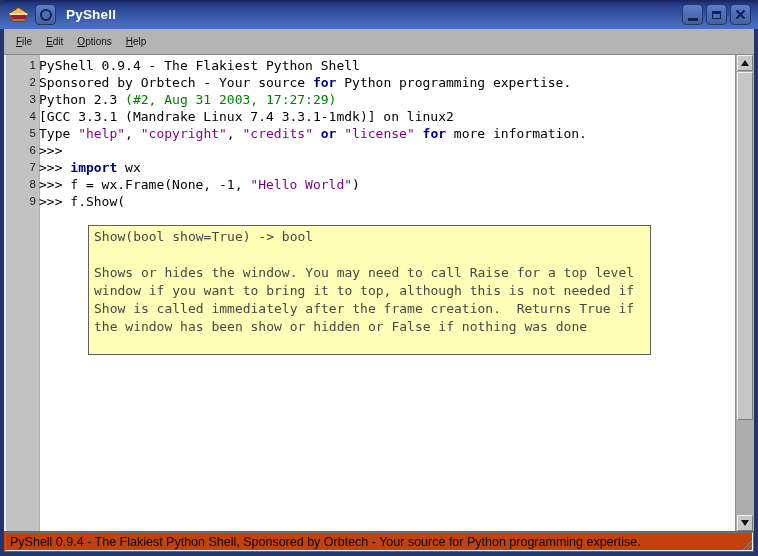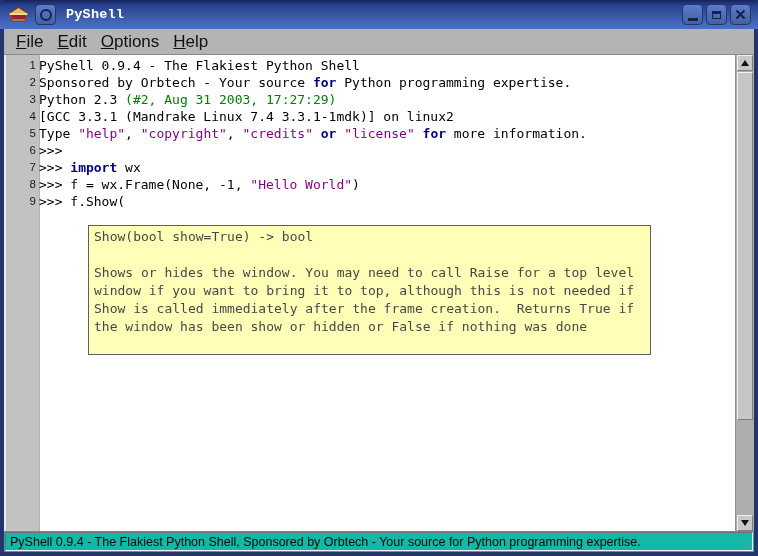--- a/index.html
+++ b/index.html
@@ -5,36 +5,36 @@
   :root{
     --keyword:#00007f; --string:#7f007f; --comment:#007f00;
     --calltip_bg:#ffffb8; --calltip_text:#474747;
   }
   html,body{margin:0;padding:0;background:#d6d6d6;}
   .window{position:relative;width:758px;height:556px;background:#24356e;overflow:hidden;
           font-family:"Liberation Sans","DejaVu Sans",sans-serif;}
   
   .titlebar{position:absolute;top:0;left:0;right:0;height:29px;
     background:linear-gradient(to bottom,#16245c 0%,#27408e 18%,#34539f 45%,#4468bd 80%,#4a6fc4 100%);
-    border-radius:5px 5px 0 0;display:flex;align-items:center;font-family:Liberation Mono, monospace;}
+    border-radius:5px 5px 0 0;display:flex;align-items:center;}
   .app-icon{width:22px;height:20px;margin-left:7px;display:flex;align-items:center;justify-content:center;}
   .tb-btn{width:21px;height:21px;border-radius:4px;background:linear-gradient(to bottom,#5c7bcb,#44619f);
     border:1px solid #22356f;box-sizing:border-box;margin-left:3px;
     display:flex;align-items:center;justify-content:center;}
   .sticky-btn{margin-left:6px;}
   .circle-glyph{width:8px;height:8px;border:2px solid #14234e;border-radius:50%;}
   .tb-title{color:#ffffff;font-weight:bold;font-size:13.5px;margin-left:10px;letter-spacing:.2px;}
   .tb-spacer{flex:1;}
   .btn-group{display:flex;margin-right:7px;}
   .glyph-min{width:10px;height:3px;background:#14234e;margin-top:9px;}
   .glyph-max{width:9px;height:8px;border:1px solid #14234e;border-top:3px solid #14234e;box-sizing:border-box;}
   
   .menubar{position:absolute;top:29px;left:4px;right:4px;height:25px;background:#b4b4b4;
     border-bottom:1px solid #898989;display:flex;align-items:center;padding-left:5px;box-sizing:content-box;}
-  .menu-item{padding:4px 7px;font-size:17px;color:#111;line-height:25px;cursor:default;}
+  .menu-item{padding:4px 7px;font-size:10px;color:#111;line-height:25px;cursor:default;}
   .mkey{text-decoration:underline;}
   
   .content{position:absolute;top:55px;left:4px;right:4px;bottom:25px;background:#ffffff;
     box-shadow:inset 2px 0 0 #ececec;}
   .lnmargin{position:absolute;left:2px;top:0;bottom:0;width:33px;background:#c2c2c2;
     border-right:1px solid #b0b0b0;}
   .rows{position:absolute;left:2px;top:2px;right:19px;z-index:1;}
   .row{display:flex;height:17px;}
   .ln{width:33px;box-sizing:border-box;text-align:right;padding-right:3px;color:#1c1c1c;
     font-size:11.5px;line-height:17px;font-family:"Liberation Sans","DejaVu Sans",sans-serif;}
@@ -57,21 +57,21 @@
     border:1px solid;border-color:#efefef #7e7e7e #7e7e7e #efefef;box-sizing:border-box;
     display:flex;align-items:center;justify-content:center;}
   .sb-up{top:0;} .sb-down{bottom:0;}
   .tri-up{width:0;height:0;border-left:4px solid transparent;border-right:4px solid transparent;
     border-bottom:6px solid #111;}
   .tri-down{width:0;height:0;border-left:4px solid transparent;border-right:4px solid transparent;
     border-top:6px solid #111;}
   .sb-thumb{position:absolute;left:1px;right:1px;top:17px;height:348px;background:#c6c6c6;
     border:1px solid;border-color:#f2f2f2 #7e7e7e #7e7e7e #f2f2f2;box-sizing:border-box;}
   
-  .statusbar{position:absolute;left:4px;right:4px;bottom:4px;height:21px;background:#14b8a6;}
+  .statusbar{position:absolute;left:4px;right:4px;bottom:4px;height:21px;background:#c2410c;}
   .status-field{position:absolute;left:1px;right:1px;top:1px;bottom:1px;
     border:1px solid;border-color:#6f6f6f #f4f4f4 #f4f4f4 #6f6f6f;
     display:flex;align-items:center;padding-left:4px;font-size:12.5px;color:#0a0a0a;
     white-space:nowrap;overflow:hidden;}
   .grip{position:absolute;right:1px;bottom:1px;width:14px;height:14px;}
 </style>
 </head>
 <body>
 
 <div class="window">

